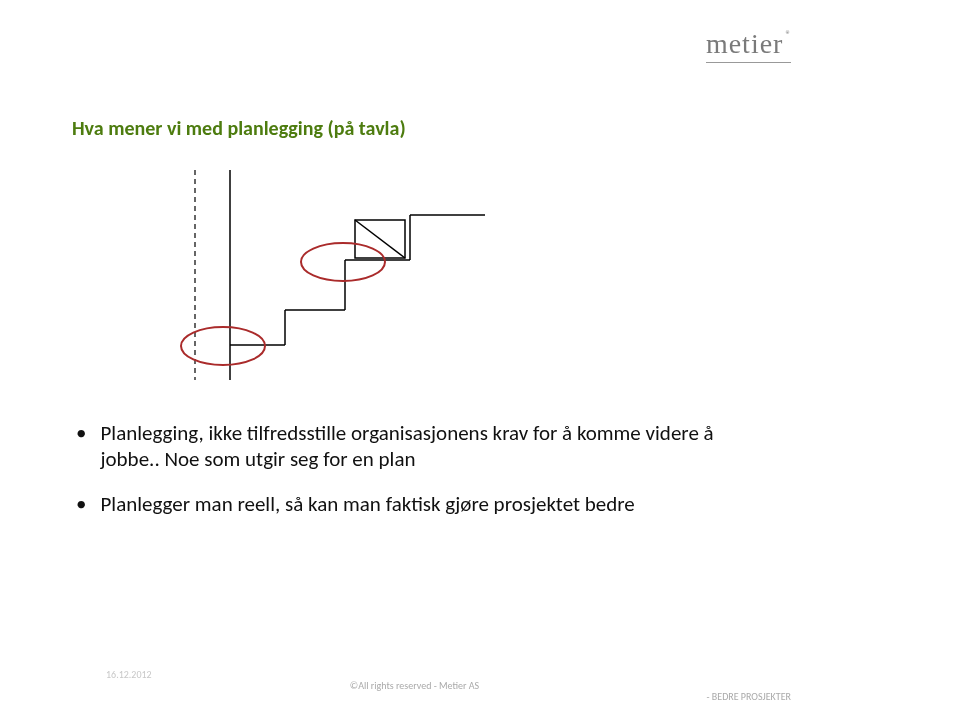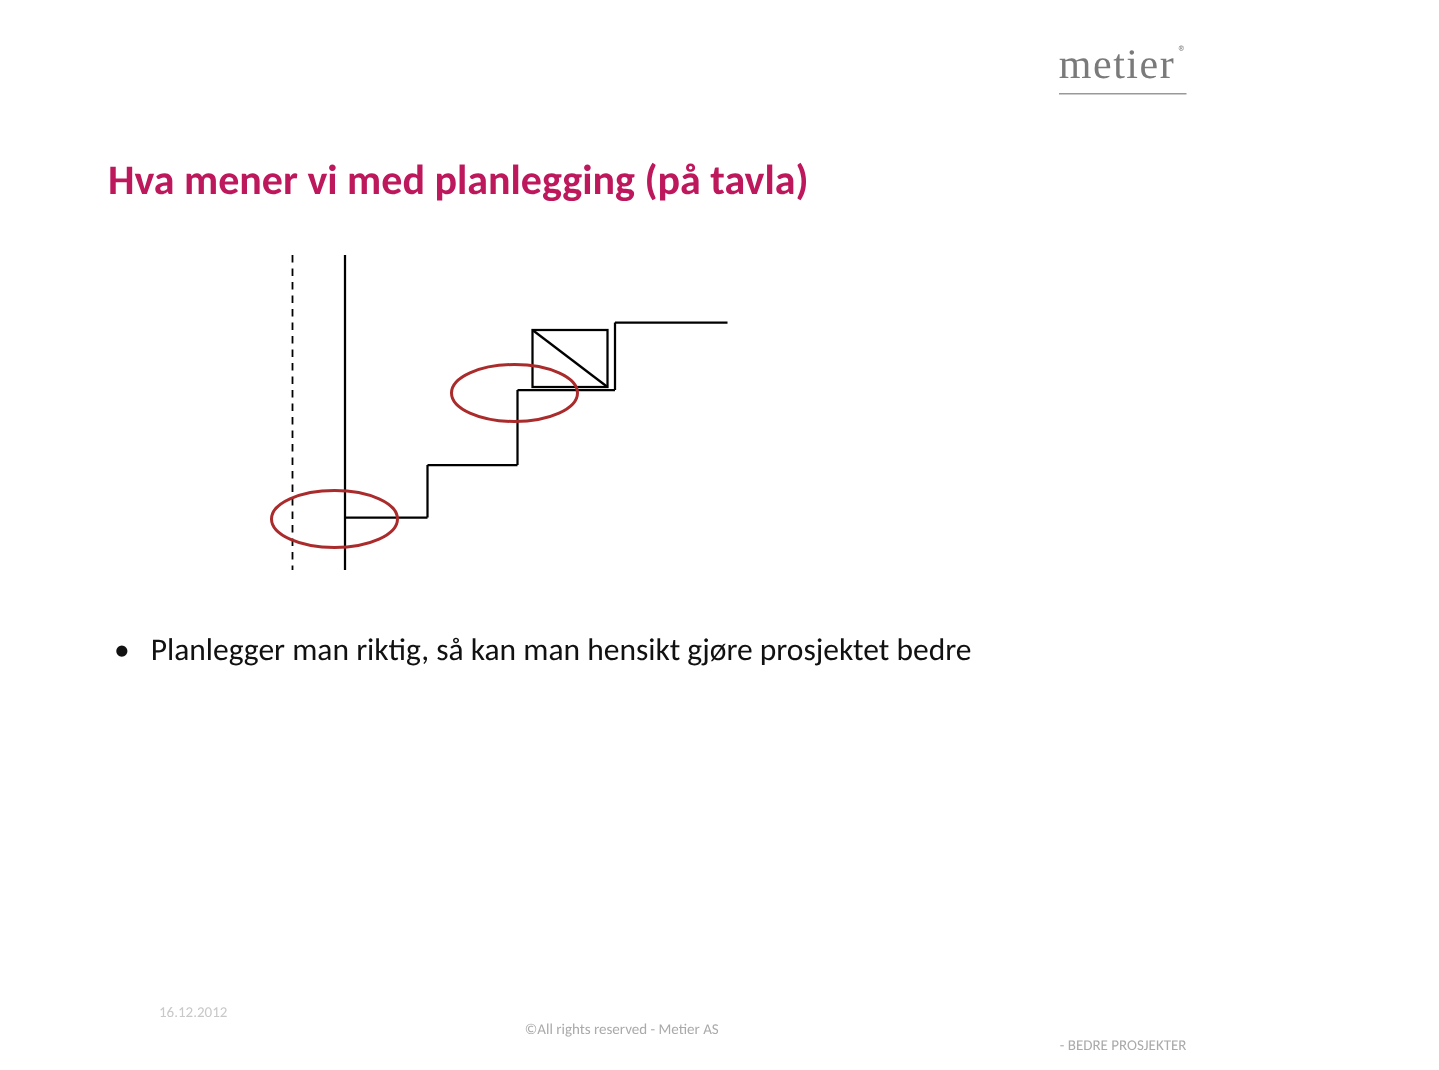--- a/index.html
+++ b/index.html
@@ -2,21 +2,21 @@
 <html><head>
 <meta charset="utf-8">
 <style>
   * { box-sizing: border-box; margin: 0; padding: 0; }
   html, body { width: 959px; height: 713px; background: #fff; font-family: Calibri, Arial, sans-serif; overflow: hidden; }
   .slide { position: relative; width: 829px; height: 713px; background: #fff; }
   .logo { position: absolute; top: 28px; right: 38px; }
   .logo-text { font-family: Georgia, serif; font-size: 28px; letter-spacing: 1px; color: #7a7a7a; font-weight: 300; display: inline-block; }
   .logo-reg { font-size: 11px; color: #888; vertical-align: top; margin-left: 2px; }
   .logo-underline { position: absolute; left: 0; right: 0; bottom: -3px; height: 1px; background: #999; }
-  .title { position: absolute; top: 102px; left: 72px; color: #be185d; font-size: 28px; font-weight: bold; }
+  .title { position: absolute; top: 116px; left: 72px; color: #4d7c0f; font-size: 20px; font-weight: bold; }
   .diagram { position: absolute; top: 160px; left: 155px; width: 340px; height: 230px; }
   .body { position: absolute; top: 420px; left: 72px; right: 72px; }
   ul.bullets { list-style: none; }
   ul.bullets > li { display: flex; align-items: flex-start; margin-bottom: 18px; font-size: 21px; color: #111; line-height: 1.25; }
   ul.bullets > li::before { content: "•"; color: #111; font-size: 21px; margin-right: 14px; margin-left: 4px; flex-shrink: 0; }
   .footer-center { position: absolute; bottom: 21px; left: 50%; transform: translateX(-50%); font-size: 10px; color: #aaa; }
   .footer-right { position: absolute; bottom: 10px; right: 38px; font-size: 10px; color: #aaa; }
   .footer-left-watermark { position: absolute; bottom: 32px; left: 106px; font-size: 10px; color: #c8c8c8; }
 </style>
 </head>
@@ -47,21 +47,24 @@
     <rect x="200" y="60" width="50" height="38" fill="none" stroke="#000" stroke-width="1.5"></rect>
     <line x1="200" y1="60" x2="250" y2="98" stroke="#000" stroke-width="1.5"></line>
 
     <ellipse cx="68" cy="186" rx="42" ry="19" fill="none" stroke="#aa2b2b" stroke-width="2"></ellipse>
     <ellipse cx="188" cy="102" rx="42" ry="19" fill="none" stroke="#aa2b2b" stroke-width="2"></ellipse>
   </svg>
 
   <div class="body">
     <ul class="bullets">
       <li>
-          <span>Planlegger man riktig, så kan man hensikt gjøre prosjektet bedre</span>
+          <span>Planlegging, ikke tilfredsstille organisasjonens krav for å komme videre å jobbe.. Noe som utgir seg for en plan</span>
+        </li>
+      <li>
+          <span>Planlegger man reell, så kan man faktisk gjøre prosjektet bedre</span>
         </li>
     </ul>
   </div>
 
   <div class="footer-left-watermark">16.12.2012</div>
   <div class="footer-center">©All rights reserved - Metier AS</div>
   <div class="footer-right">- BEDRE PROSJEKTER</div>
 
 </div>
 

